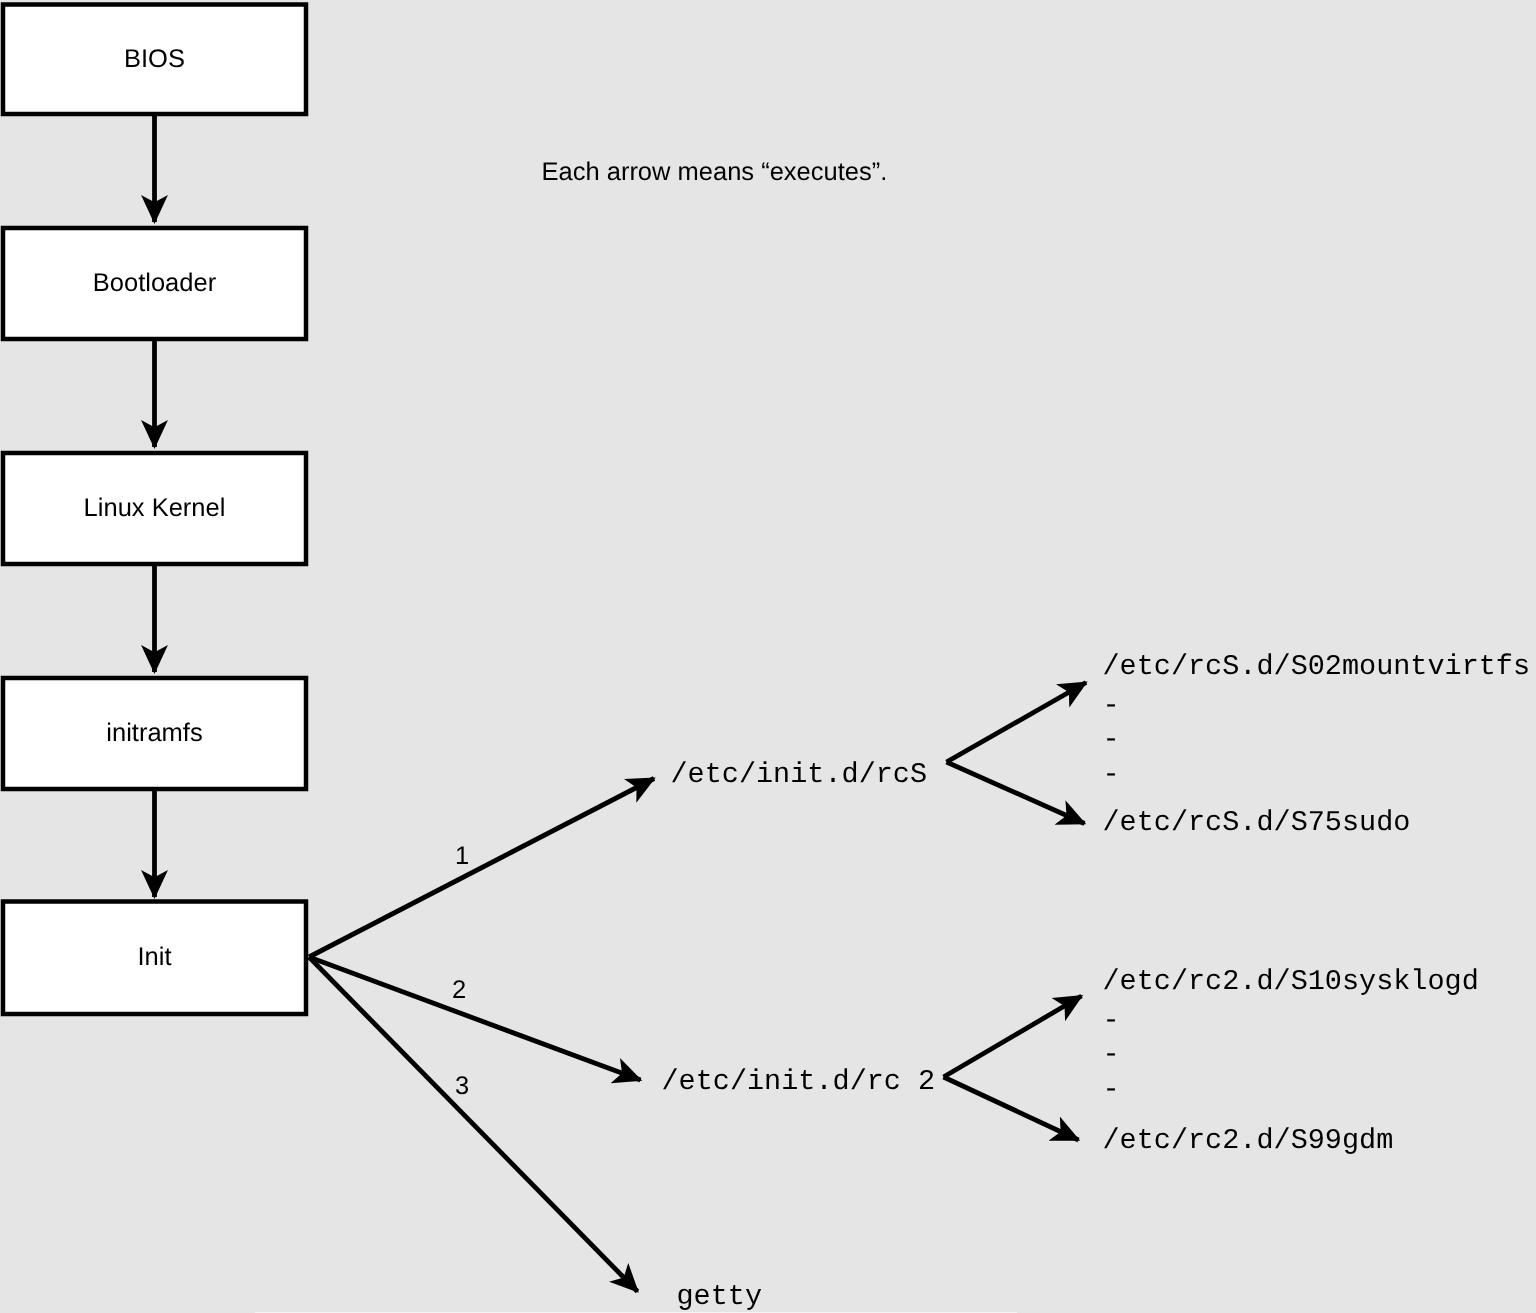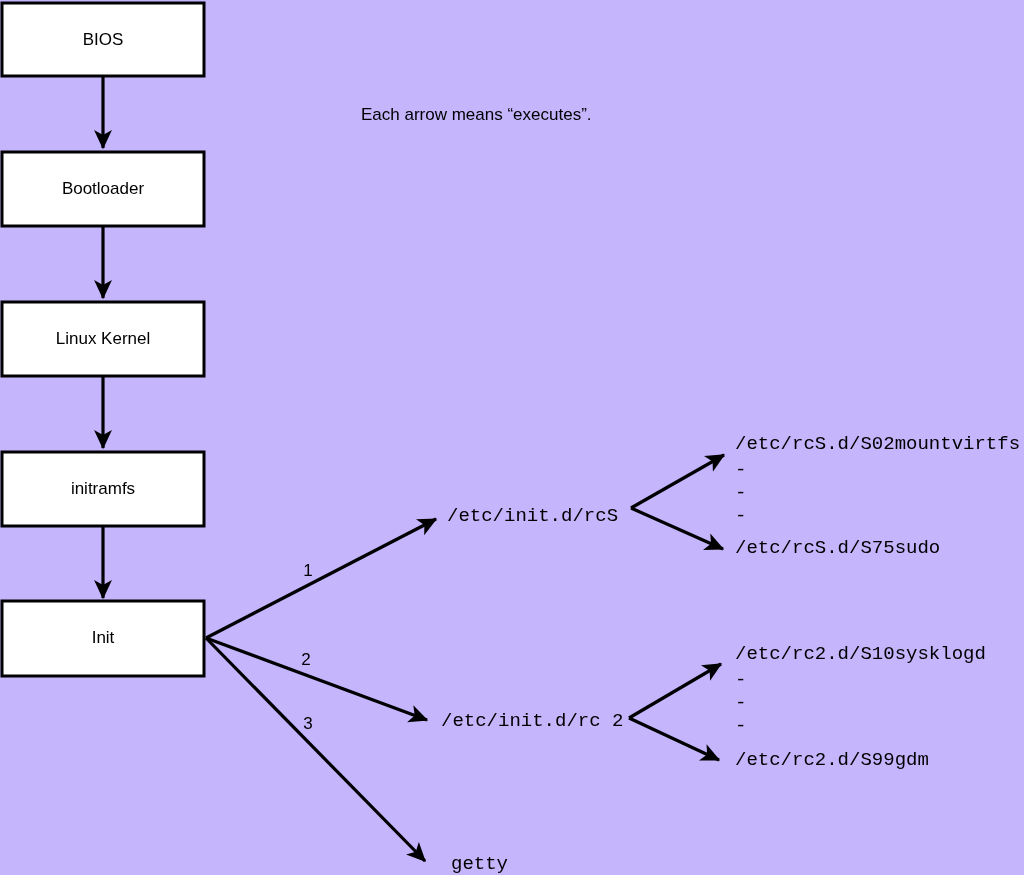--- a/index.html
+++ b/index.html
@@ -5,21 +5,21 @@
 <style>
   html, body {
     margin: 0;
     padding: 0;
     background: #ffffff;
   }
   #diagram-root {
     position: relative;
     width: 1024px;
     height: 875px;
-    background: #c4b5fd;
+    background: #e5e5e5;
     overflow: hidden;
     font-family: "Liberation Sans", sans-serif;
   }
   svg#diagram-svg {
     position: absolute;
     top: 0;
     left: 0;
     width: 1024px;
     height: 875px;
     display: block;

